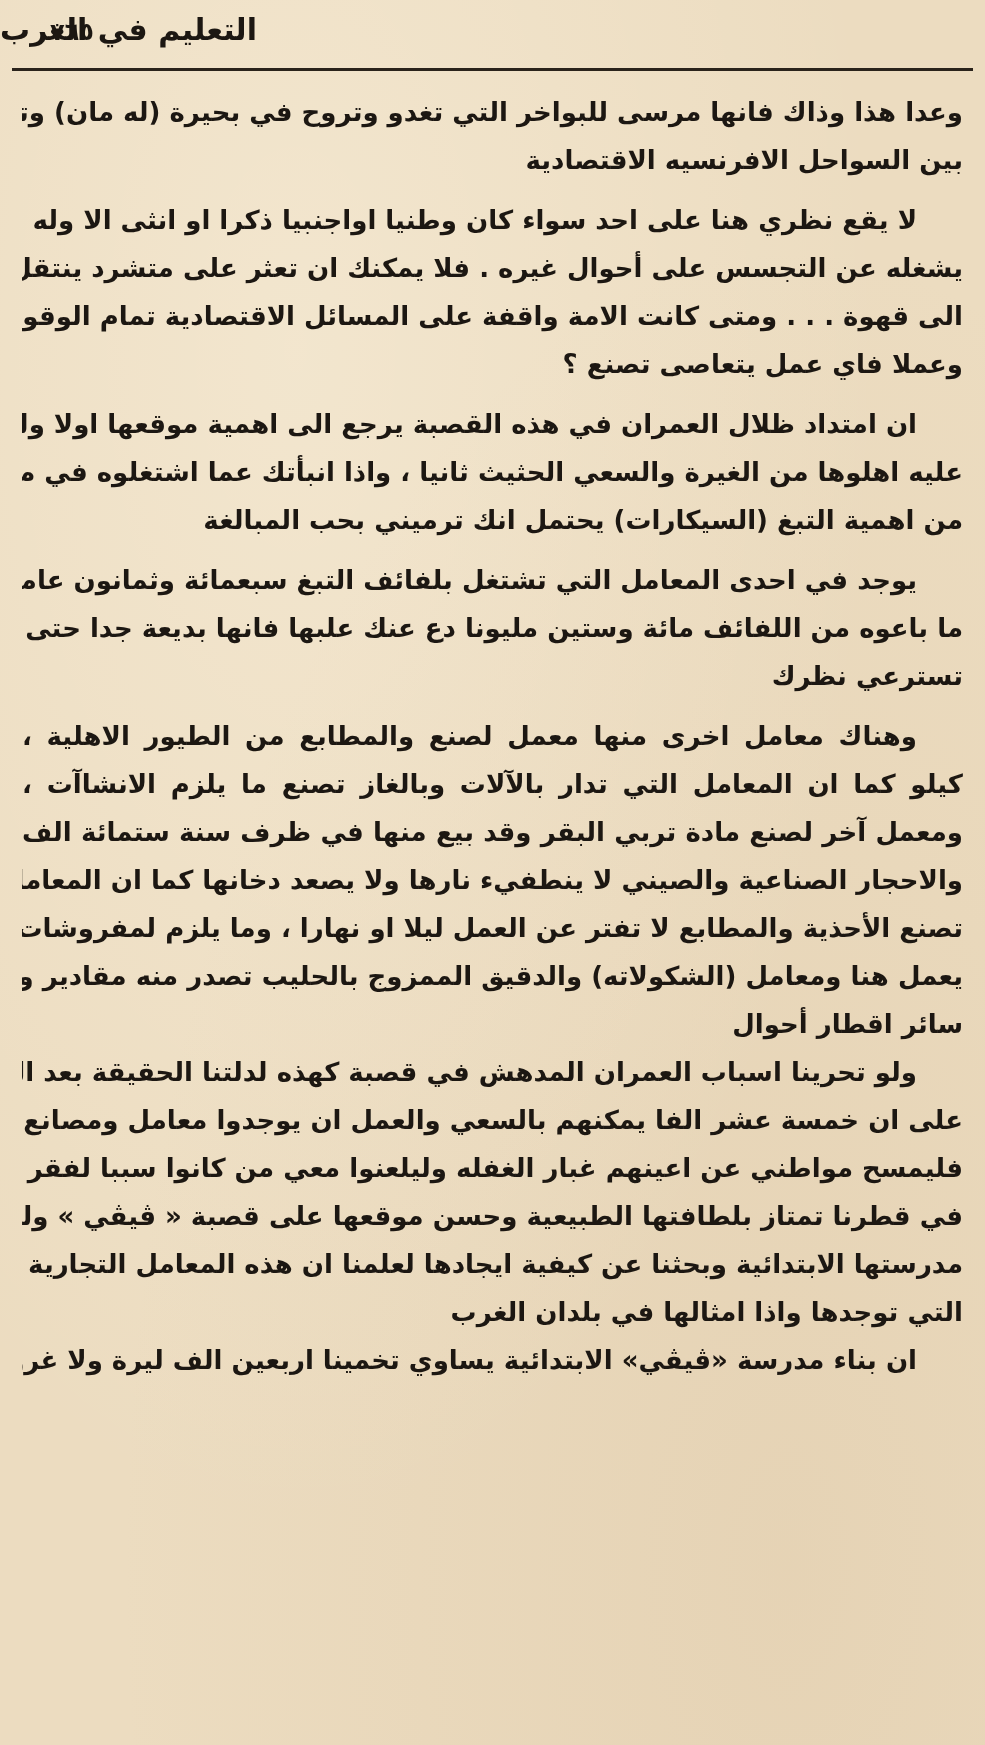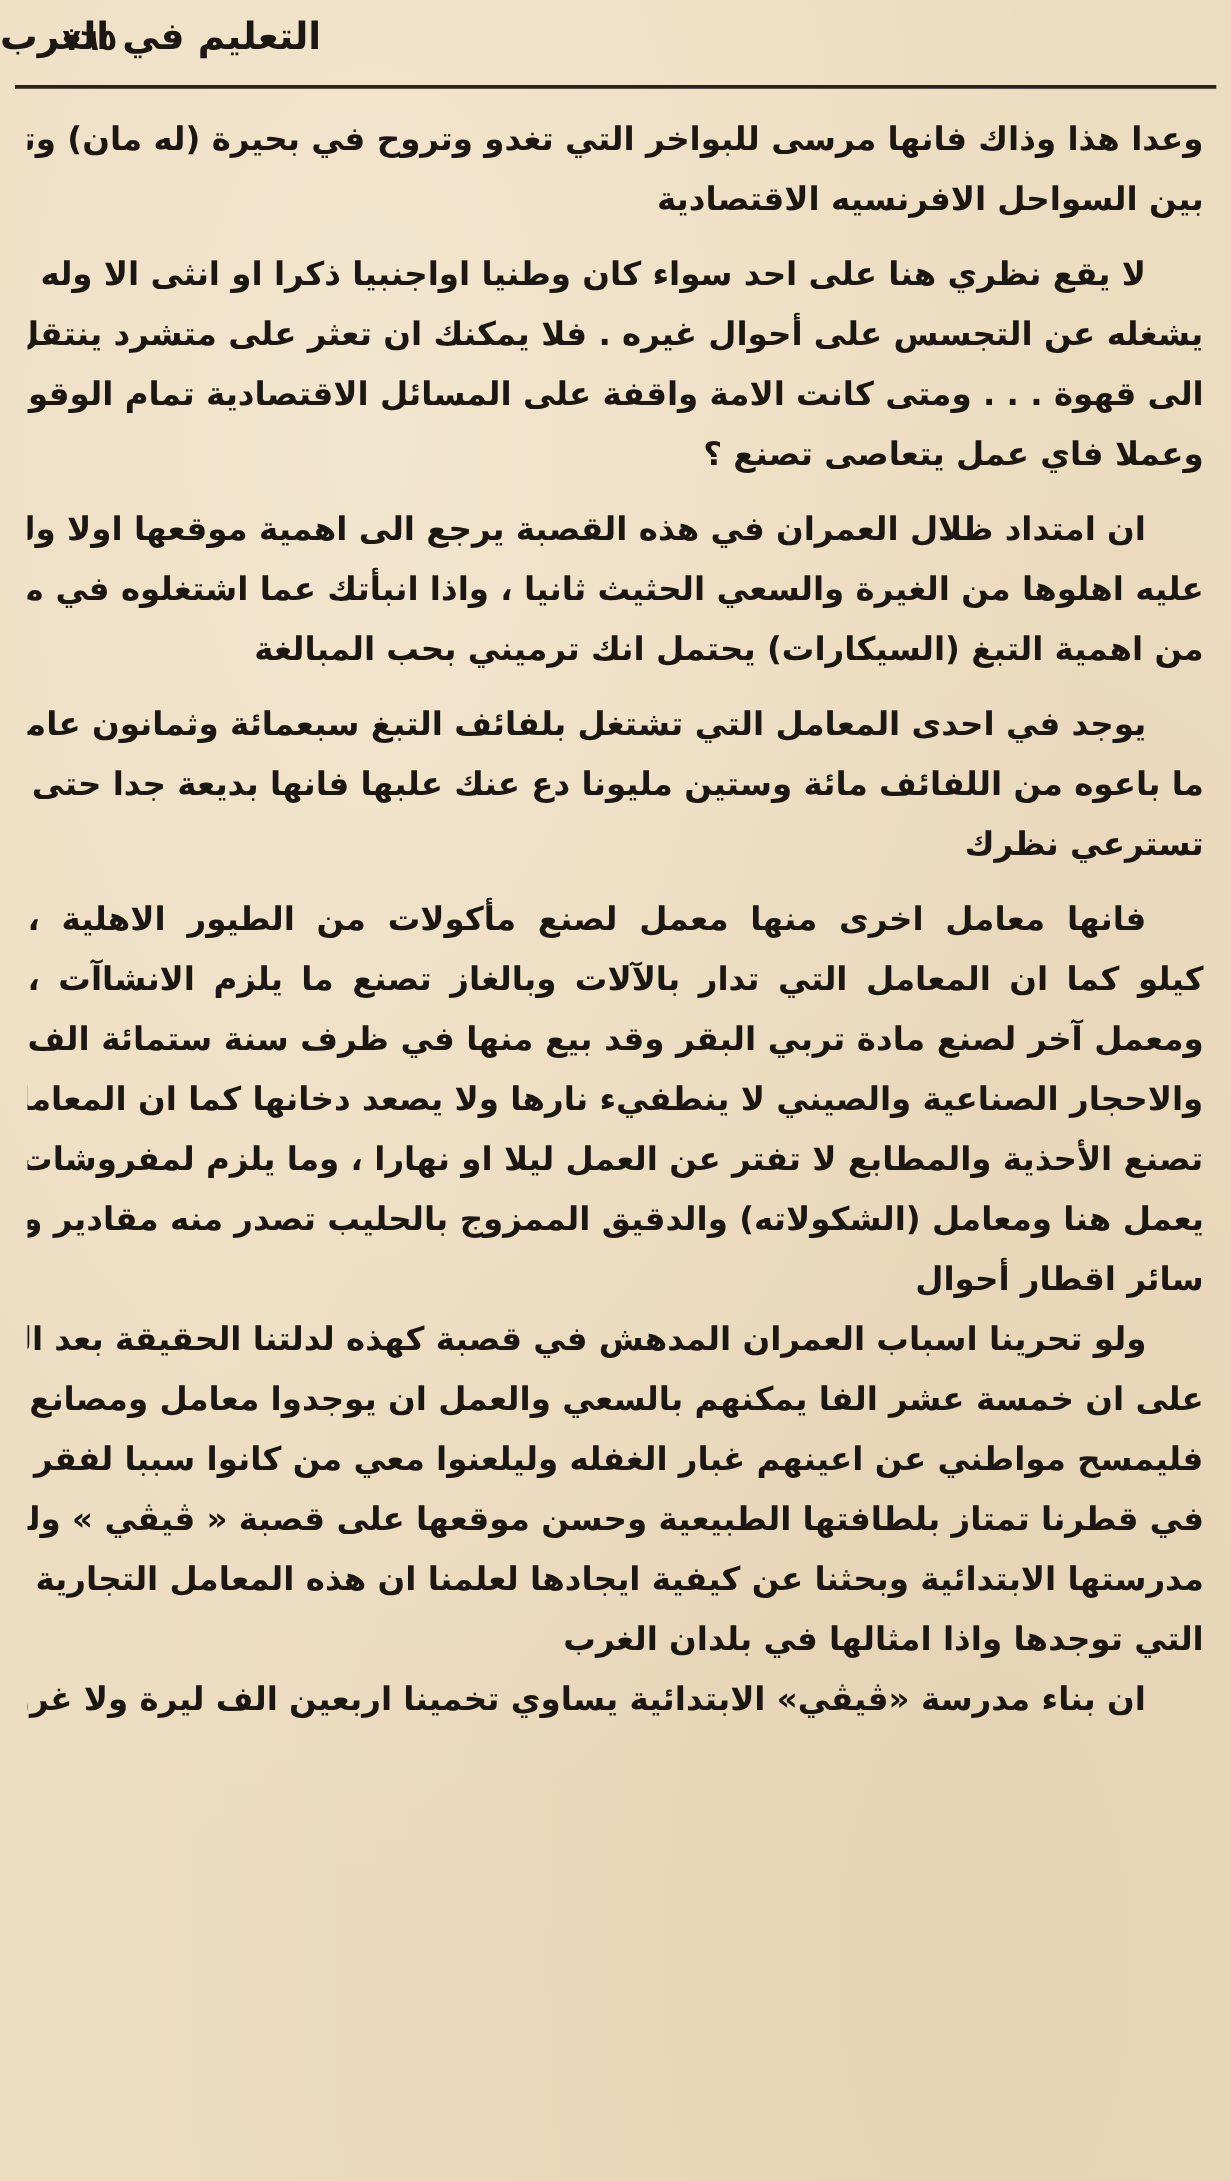--- a/index.html
+++ b/index.html
@@ -112,21 +112,21 @@
       <span class="line last">من اهمية التبغ (السيكارات) يحتمل انك ترميني بحب المبالغة</span>
     </p>
 
     <p class="para spaced">
       <span class="line indent">يوجد في احدى المعامل التي تشتغل بلفائف التبغ سبعمائة وثمانون عاملا بلغ مقدار</span>
       <span class="line">ما باعوه من اللفائف مائة وستين مليونا دع عنك علبها فانها بديعة جدا حتى انها</span>
       <span class="line last">تسترعي نظرك</span>
     </p>
 
     <p class="para spaced">
-      <span class="line indent">فانها معامل اخرى منها معمل لصنع مأكولات من الطيور الاهلية ،</span>
+      <span class="line indent">وهناك معامل اخرى منها معمل لصنع والمطابع من الطيور الاهلية ،</span>
       <span class="line">كيلو كما ان المعامل التي تدار بالآلات وبالغاز تصنع ما يلزم الانشاآت ،</span>
       <span class="line">ومعمل آخر لصنع مادة تربي البقر وقد بيع منها في ظرف سنة ستمائة الف</span>
       <span class="line">والاحجار الصناعية والصيني لا ينطفيء نارها ولا يصعد دخانها كما ان المعامل التي</span>
       <span class="line">تصنع الأحذية والمطابع لا تفتر عن العمل ليلا او نهارا ، وما يلزم لمفروشات سويسره</span>
       <span class="line">يعمل هنا ومعامل (الشكولاته) والدقيق الممزوج بالحليب تصدر منه مقادير وافرة الى</span>
       <span class="line last">سائر اقطار أحوال</span>
     </p>
 
     <p class="para">
       <span class="line indent">ولو تحرينا اسباب العمران المدهش في قصبة كهذه لدلتنا الحقيقة بعد البحث</span>

